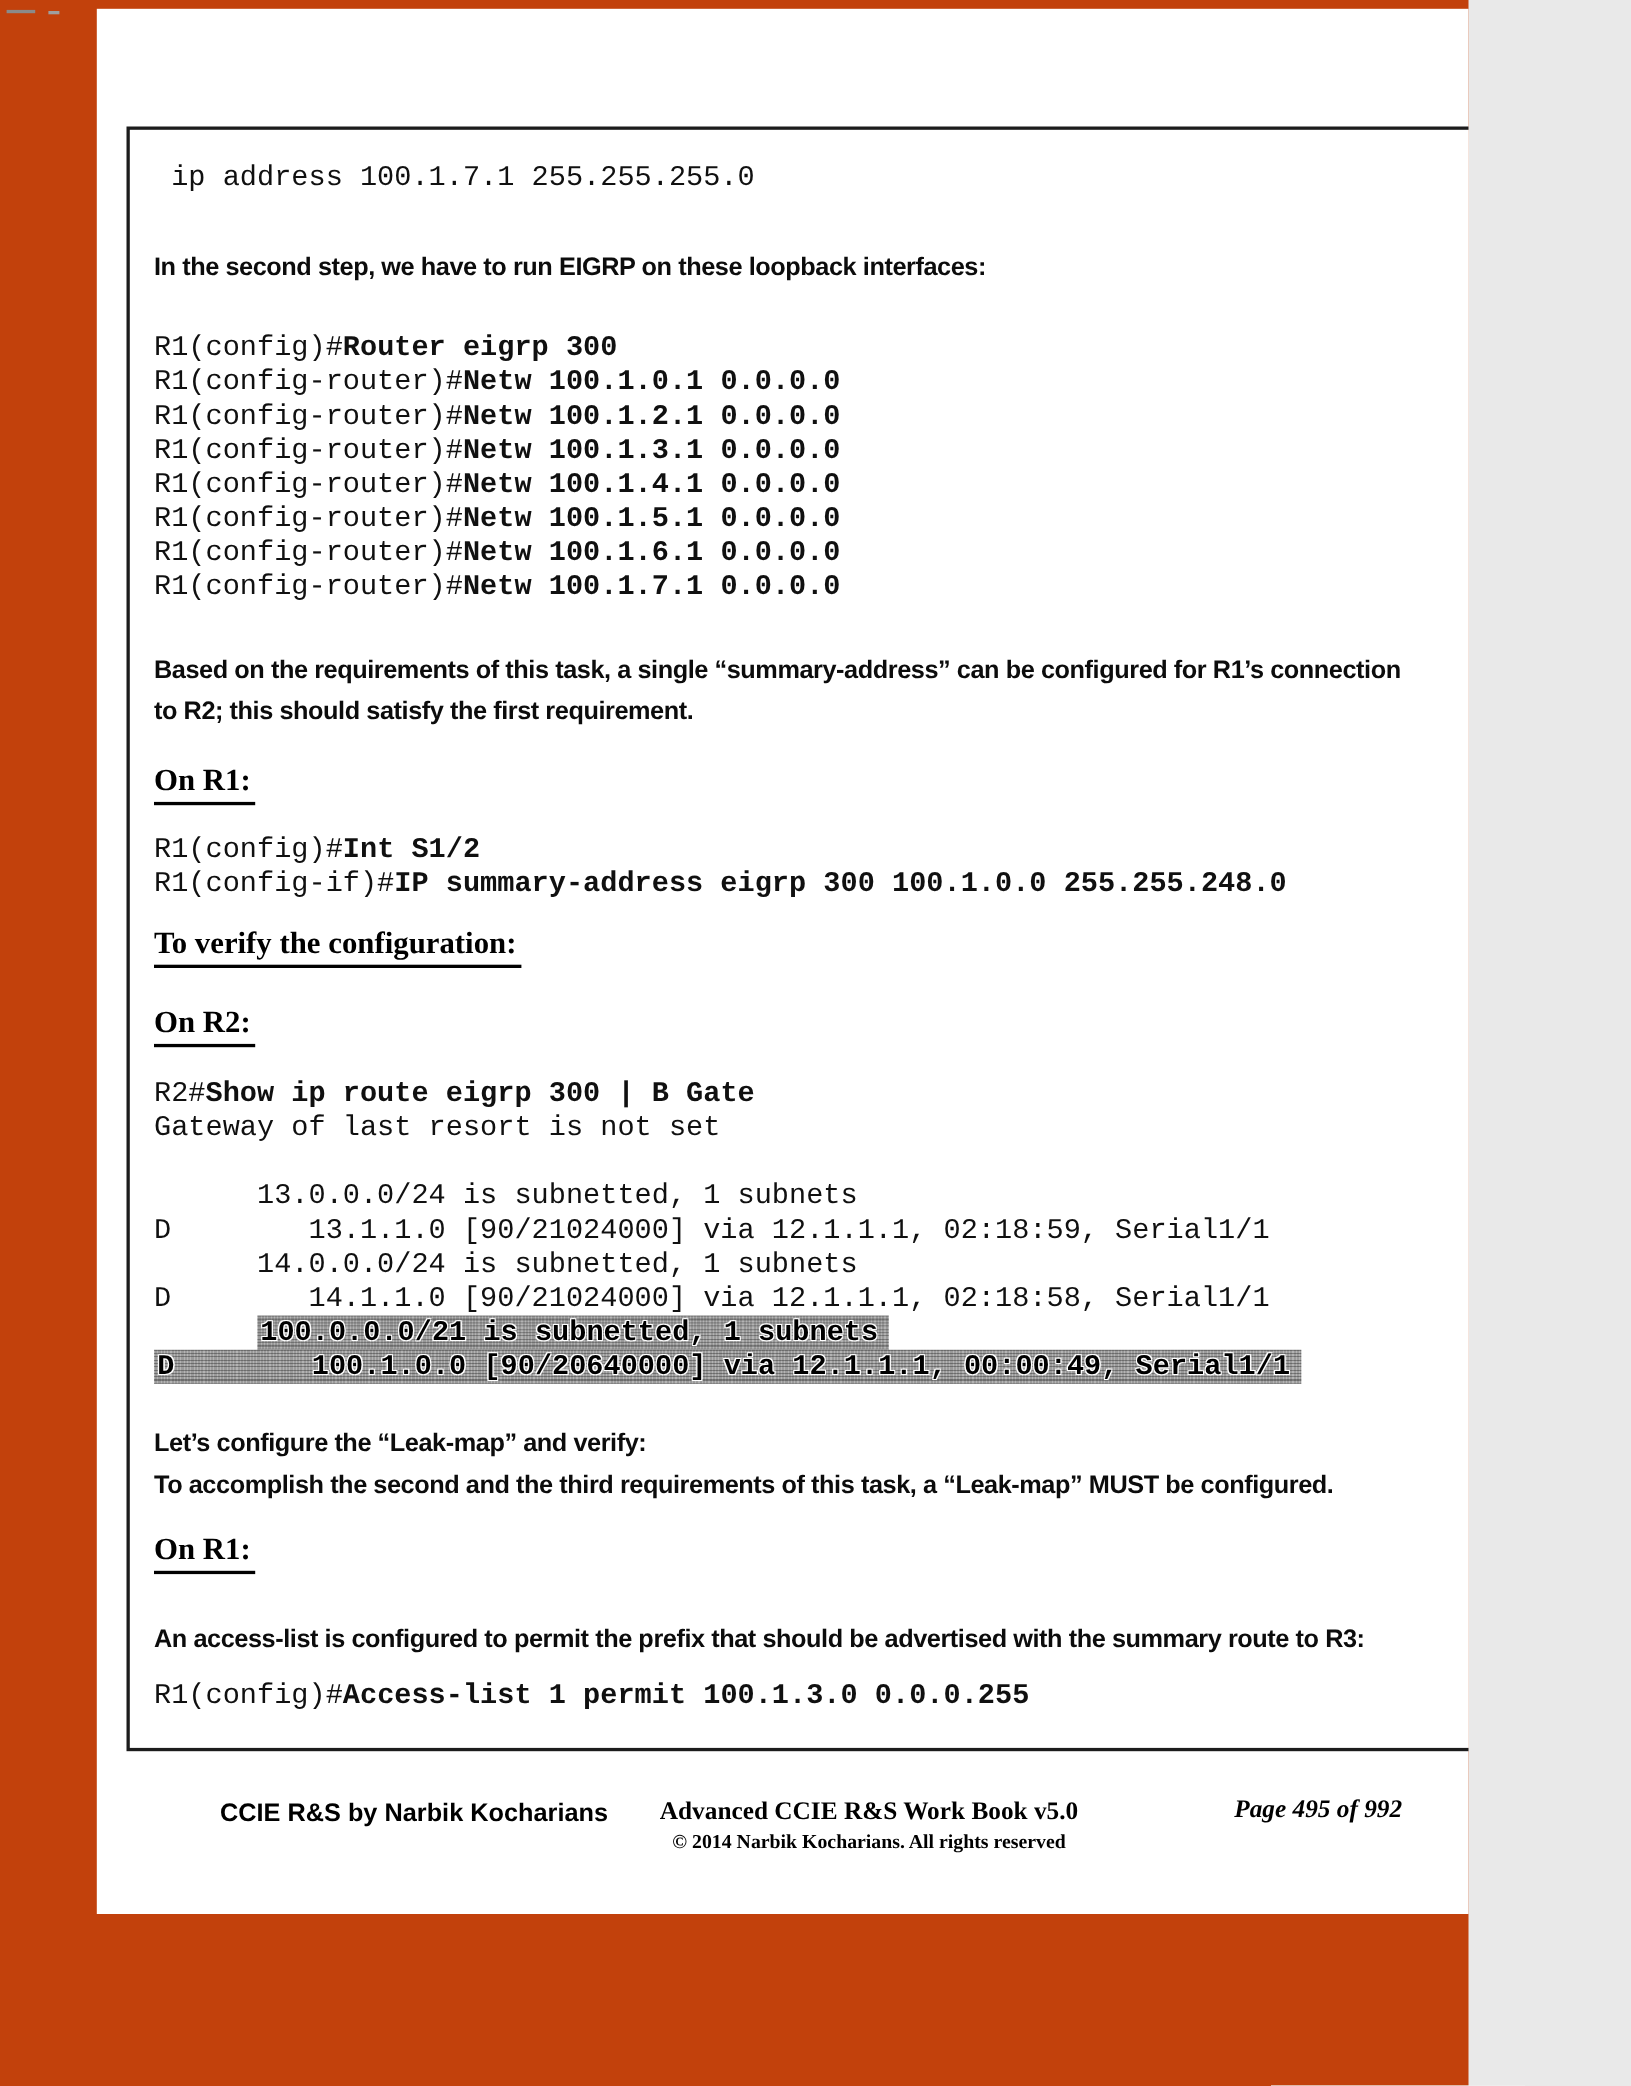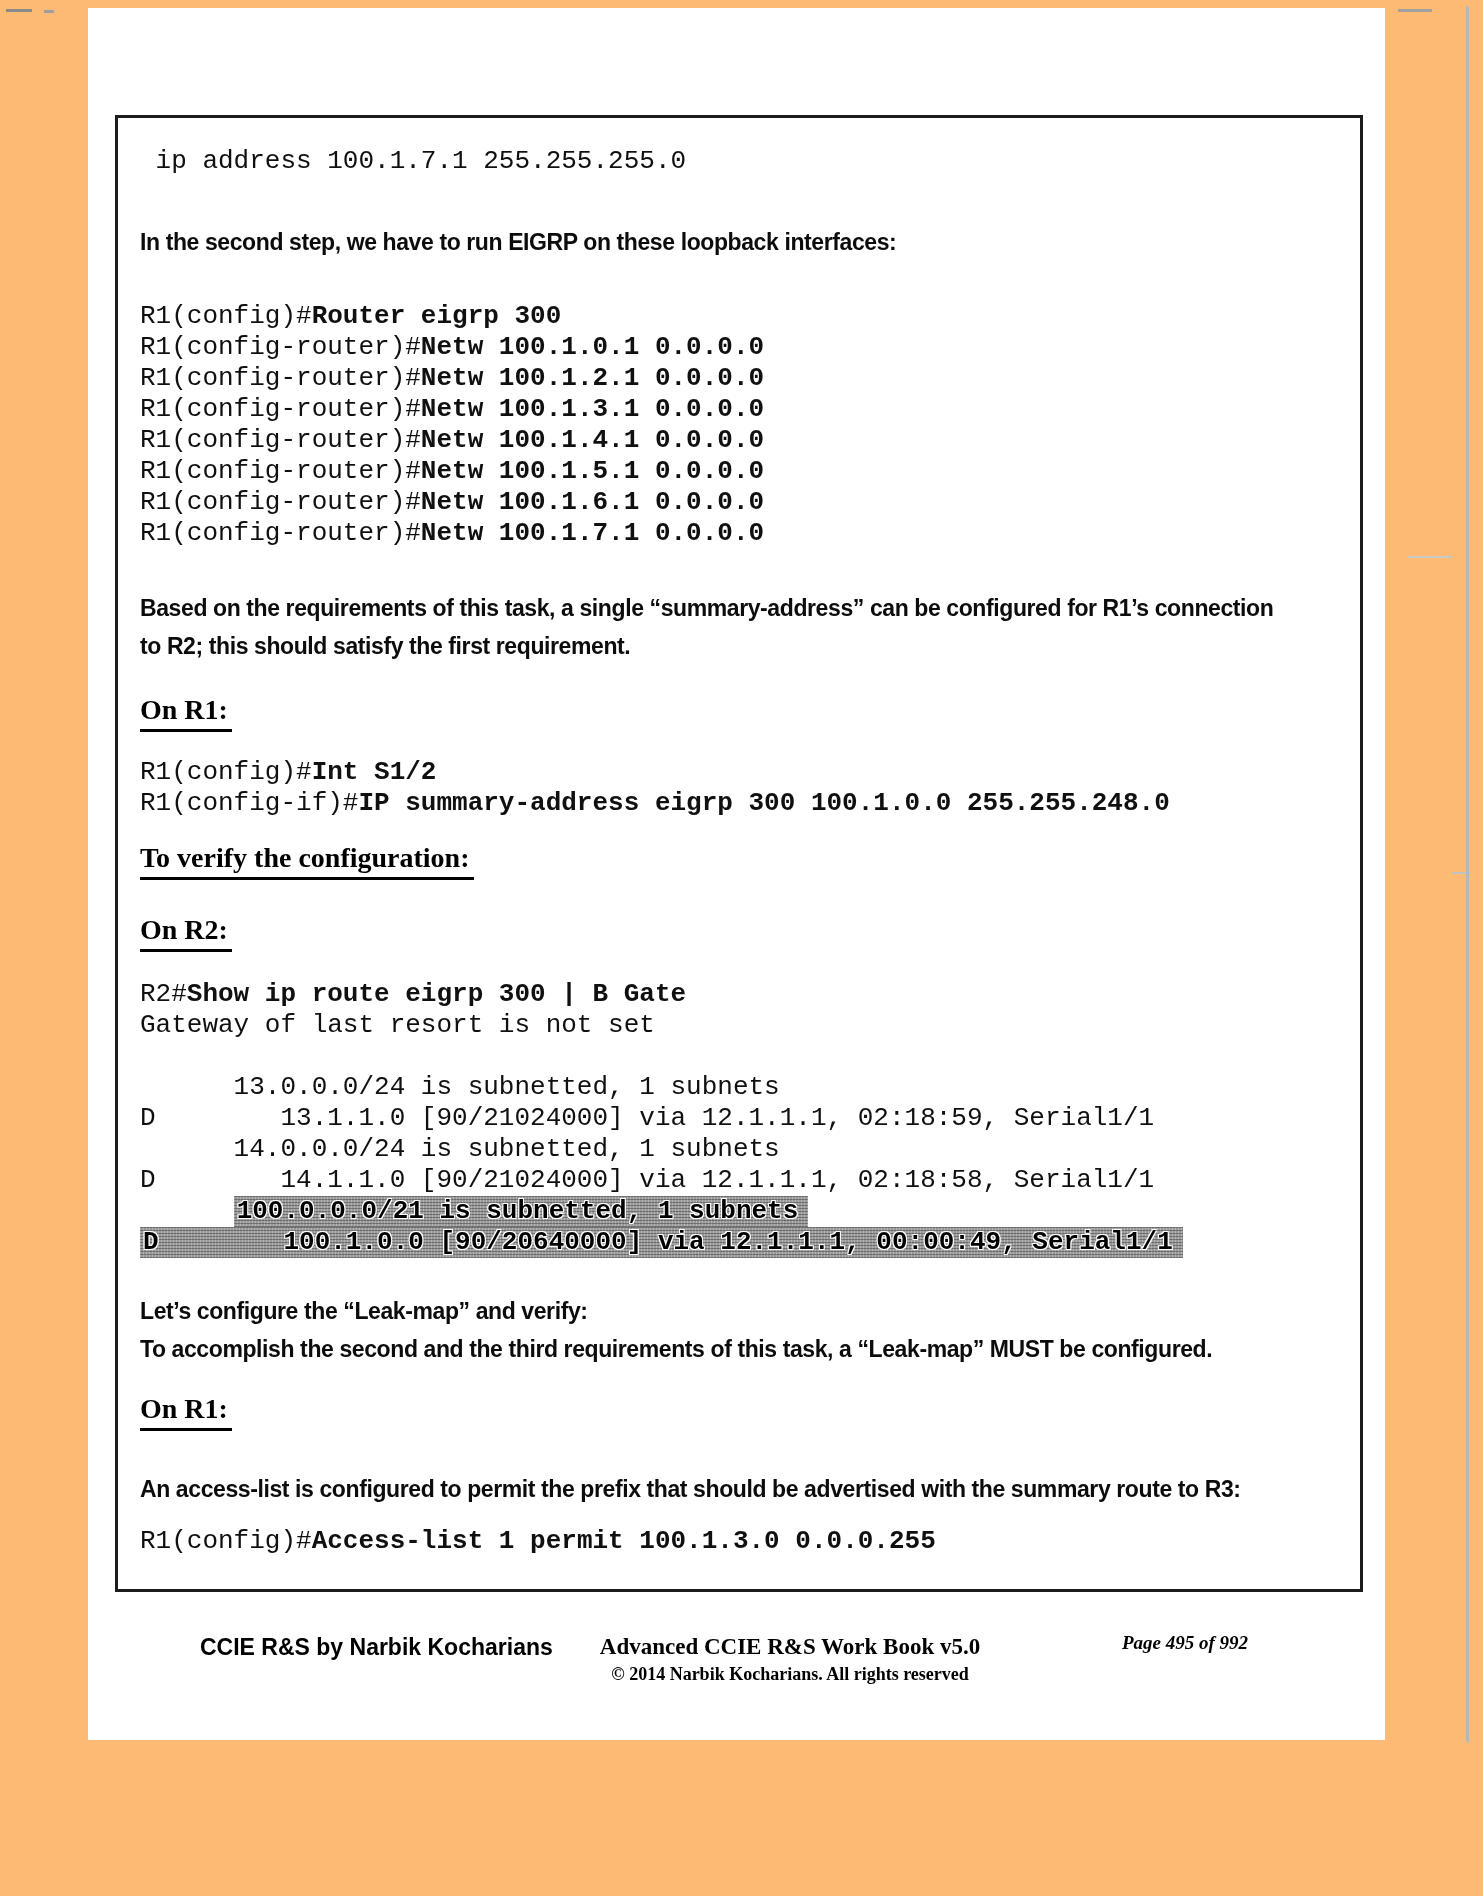--- a/index.html
+++ b/index.html
@@ -1,16 +1,16 @@
 <!DOCTYPE html>
 <html><head>
 <meta charset="utf-8">
 <style>
   html,body{margin:0;padding:0;background:#e9e9e9;}
-  .page{position:relative;width:1483px;height:1896px;background:#fdba74;overflow:hidden;
+  .page{position:relative;width:1335px;height:1896px;background:#c2410c;overflow:hidden;
         font-family:"Liberation Sans",sans-serif;color:#000;}
   
   .outer-frame{position:absolute;left:88px;top:8px;width:1297px;height:1732px;
 ate       border:7px solid #0b0b0b;box-sizing:border-box;background:#fff;}
   
   .content-box{position:absolute;left:27px;top:107px;width:1248px;height:1477px;
        border:3px solid #1c1c1c;box-sizing:border-box;padding:16px 22px;background:#fff;}
   
   .cline{font-family:"Liberation Mono","DejaVu Sans Mono",monospace;font-size:26px;
        line-height:31px;min-height:31px;white-space:pre;color:#101010;}
@@ -28,21 +28,21 @@
                        repeating-linear-gradient(90deg,rgba(255,255,255,.25) 0 1px,transparent 1px 3px);
       text-shadow:-1px -1px 0 #fff,1px -1px 0 #fff,-1px 1px 0 #fff,1px 1px 0 #fff,0 0 2px #fff;
       padding:0 10px 0 3px;}
   
   .footer-left{position:absolute;left:200px;top:1634px;font-family:Liberation Sans, sans-serif;
       font-weight:700;font-size:23px;}
   .footer-center{position:absolute;left:580px;top:1632px;width:420px;text-align:center;
       font-family:Liberation Serif, serif;font-weight:700;font-size:23px;line-height:30px;}
   .footer-copy{font-size:18px;line-height:24px;font-weight:700;}
   .footer-page{position:absolute;left:1122px;top:1632px;font-family:"Liberation Serif",serif;
-      font-weight:700;font-style:italic;font-size:19px;}
+      font-weight:700;font-style:italic;font-size:23px;}
   
   .artifact{position:absolute;background:#9a9a9a;}
   .a-rightline{left:1466px;top:6px;width:3px;height:1736px;background:#b7b7b7;}
   .a-dash1{left:6px;top:9px;width:26px;height:3px;background:#8a8a8a;}
   .a-dash2{left:44px;top:10px;width:10px;height:3px;background:#9f9f9f;}
   .a-dash3{left:96px;top:11px;width:8px;height:3px;background:#a5a5a5;}
   .a-dash4{left:1398px;top:9px;width:34px;height:3px;background:#a0a0a0;}
   .a-dash5{left:1408px;top:556px;width:44px;height:2px;background:#c9c9c9;}
   .a-dash6{left:1452px;top:872px;width:18px;height:2px;background:#c2c2c2;}
   

